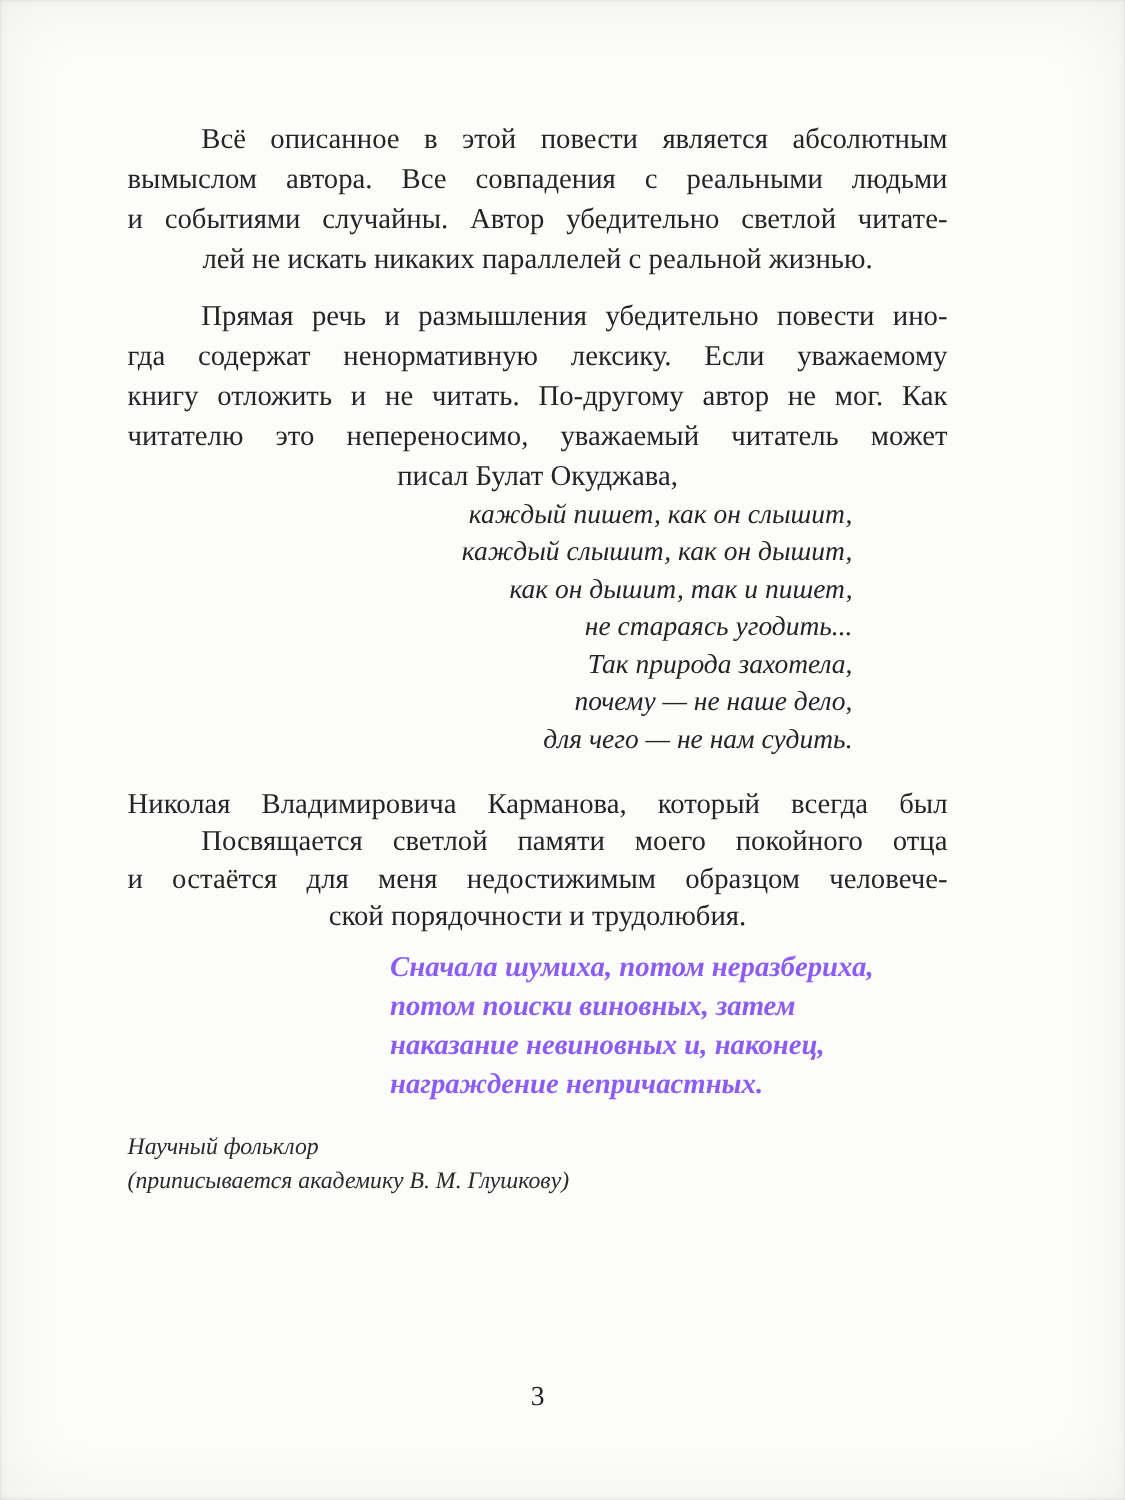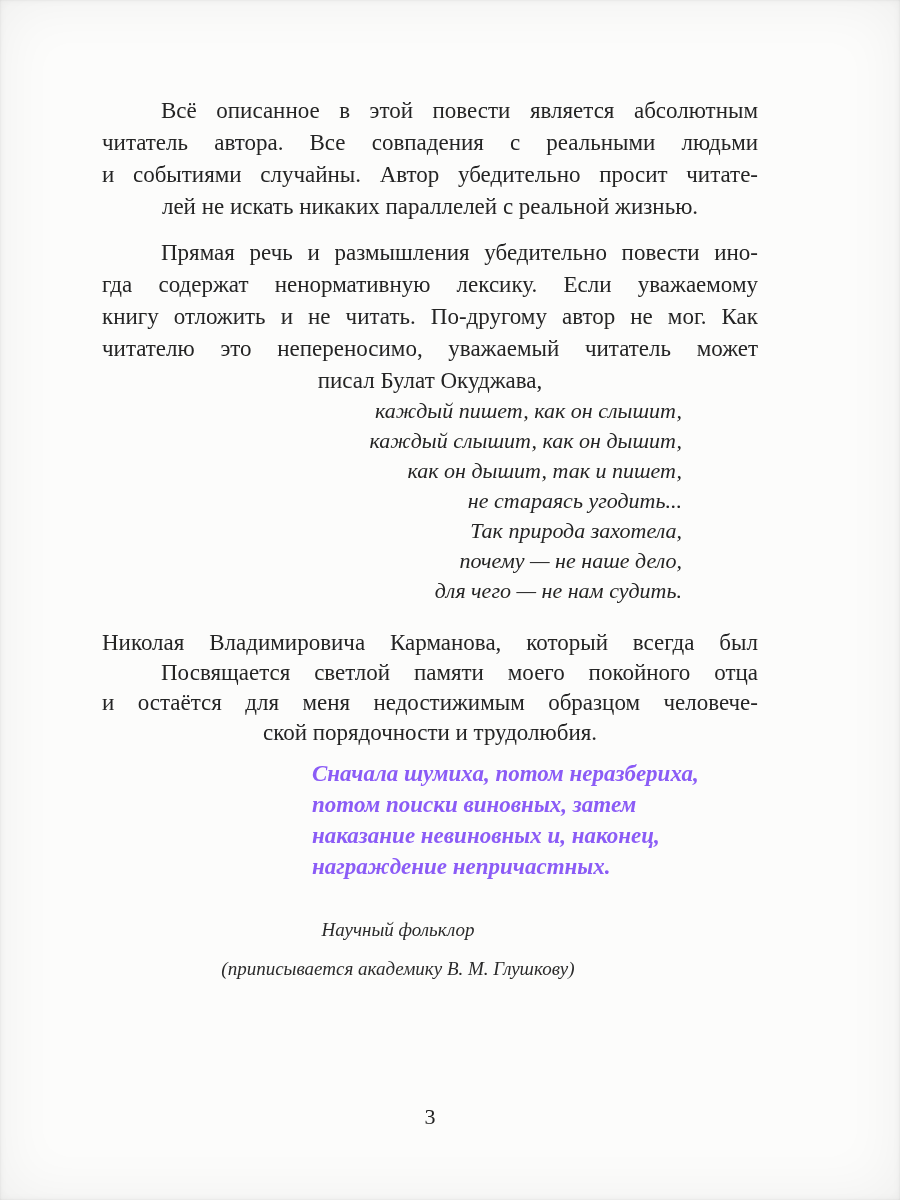--- a/index.html
+++ b/index.html
@@ -77,22 +77,21 @@
     position: absolute;
     left: 102px;
     width: 592px;
     font-style: italic;
     font-size: 19px;
     color: #2a2a2a;
   }
   .attribution .line {
     height: 27px;
     line-height: 27px;
-    text-align: center;
-    margin-top: 12px;
+    text-align: left;
   }
   .page-number {
     position: absolute;
     left: 102px;
     width: 656px;
     top: 1104px;
     text-align: center;
     font-size: 22px;
     color: #222;
   }
@@ -103,22 +102,22 @@
   .epi-pos { top: 758px; }
   .attr-pos { top: 904px; }
 </style>
 </head>
 <body>
 
 <div class="page">
 
   <div class="block para p1">
     <div class="line just ind">Всё описанное в этой повести является абсолютным</div>
-    <div class="line just">читатель автора. Все совпадения с реальными людьми</div>
-    <div class="line just">и событиями случайны. Автор убедительно просит читате-</div>
+    <div class="line just">вымыслом автора. Все совпадения с реальными людьми</div>
+    <div class="line just">и событиями случайны. Автор убедительно светлой читате-</div>
     <div class="line last">лей не искать никаких параллелей с реальной жизнью.</div>
   </div>
 
   <div class="block para p2">
     <div class="line just ind">Прямая речь и размышления убедительно повести ино-</div>
     <div class="line just">гда содержат ненормативную лексику. Если уважаемому</div>
     <div class="line just">книгу отложить и не читать. По-другому автор не мог. Как</div>
     <div class="line just">читателю это непереносимо, уважаемый читатель может</div>
     <div class="line last">писал Булат Окуджава,</div>
   </div>

